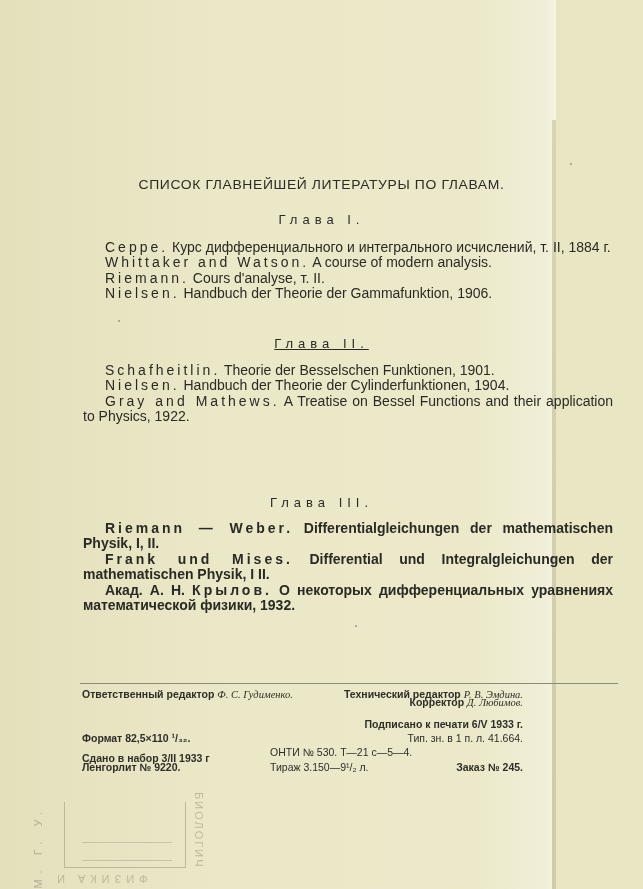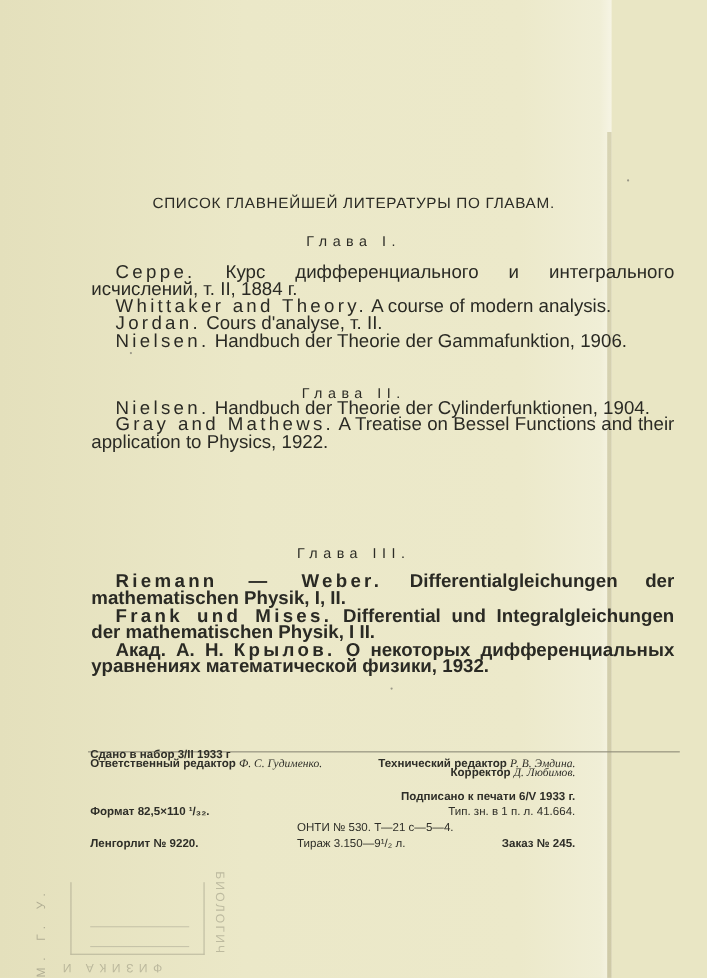--- a/index.html
+++ b/index.html
@@ -24,21 +24,21 @@
       font-family: "Liberation Sans", sans-serif; font-weight: normal;
       transform: scaleX(1.03);
     }
     .chapter {
       position: absolute; left: 0; width: 643px; text-align: center;
       font-size: 13px; letter-spacing: 5px; color: #2c2c26;
       font-family: "Liberation Sans", sans-serif;
     }
     .entries {
       position: absolute; left: 83px; width: 530px;
-      font-family: "Liberation Sans", sans-serif; font-size: 17px; line-height: 15.4px;
+      font-family: "Liberation Sans", sans-serif; font-size: 14px; line-height: 15.4px;
       color: #2a2a24;
     }
     .entry { text-indent: 22px; text-align: justify; margin: 0; }
     .author { letter-spacing: 3px; }
     .footer-rule {
       position: absolute; left: 80px; top: 683px; width: 538px; height: 1px;
       background: #8d8b78;
     }
     .foot {
       position: absolute; font-family: "Liberation Sans", sans-serif;
@@ -75,27 +75,28 @@
 <body>
 
 <div class="page">
   <div class="right-edge"></div>
 
   <div class="title">СПИСОК ГЛАВНЕЙШЕЙ ЛИТЕРАТУРЫ ПО ГЛАВАМ.</div>
 
   <div class="chapter" style="top:212px;">Глава I.</div>
   <div class="entries" style="top:240px;">
     <p class="entry"><span class="author">Серре.</span><span> Курс дифференциального и интегрального исчислений, т. II, 1884 г.</span></p>
-    <p class="entry"><span class="author">Whittaker and Theory.</span><span> A course of modern analysis.</span></p>
-    <p class="entry"><span class="author">Jordan.</span><span> Cours d'analyse, т. II.</span></p>
+    <p class="entry"><span class="author">Whittaker and Watson.</span><span> A course of modern analysis.</span></p>
+    <p class="entry"><span class="author">Riemann.</span><span> Cours d'analyse, т. II.</span></p>
     <p class="entry"><span class="author">Nielsen.</span><span> Handbuch der Theorie der Gammafunktion, 1906.</span></p>
   </div>
 
-  <div class="chapter" style="top:350px;">Глава II.</div>
+  <div class="chapter" style="top:336px;text-decoration:underline;">Глава II.</div>
   <div class="entries" style="top:363px;">
+    <p class="entry"><span class="author">Schafheitlin.</span><span> Theorie der Besselschen Funktionen, 1901.</span></p>
     <p class="entry"><span class="author">Nielsen.</span><span> Handbuch der Theorie der Cylinderfunktionen, 1904.</span></p>
     <p class="entry"><span class="author">Gray and Mathews.</span><span> A Treatise on Bessel Functions and their application to Physics, 1922.</span></p>
   </div>
 
   <div class="chapter" style="top:495px;">Глава III.</div>
   <div class="entries" style="top:521px;font-weight:bold;">
     <p class="entry"><span class="author">Riemann — Weber.</span><span> Differentialgleichungen der mathematischen Physik, I, II.</span></p>
     <p class="entry"><span class="author">Frank und Mises.</span><span> Differential und Integralgleichungen der mathematischen Physik, I II.</span></p>
     <p class="entry"><span>Акад. А. Н. </span><span class="author">Крылов.</span><span> О некоторых дифференциальных уравнениях математической физики, 1932.</span></p>
   </div>
@@ -108,21 +109,21 @@
   </div>
   <div class="foot" style="right:33px; top:688px; text-align:right;">
     <span>Технический редактор</span>
     <i>Р. В. Эмдина.</i>
   </div>
   <div class="foot" style="right:33px; top:696px; text-align:right;">
     <span>Корректор</span>
     <i>Д. Любимов.</i>
   </div>
 
-  <div class="foot" style="left:82px; top:680px;">Сдано в набор 3/II 1933 г</div>
+  <div class="foot" style="left:82px; top:752px;">Сдано в набор 3/II 1933 г</div>
   <div class="foot" style="right:33px; top:718px; text-align:right;">Подписано к печати 6/V 1933 г.</div>
 
   <div class="foot" style="left:82px; top:732px;">Формат 82,5×110 ¹/₃₂.</div>
   <div class="foot" style="right:33px; top:732px; text-align:center; font-weight:normal;">Тип. зн. в 1 п. л. 41.664.</div>
 
   <div class="foot" style="left:270px; top:746px; font-weight:normal;">ОНТИ № 530. Т—21 с—5—4.</div>
 
   <div class="foot" style="left:82px; top:761px;">Ленгорлит № 9220.</div>
   <div class="foot" style="left:270px; top:761px; font-weight:normal;">Тираж 3.150—9¹/₂ л.</div>
   <div class="foot" style="right:33px; top:761px; text-align:right;">Заказ № 245.</div>

